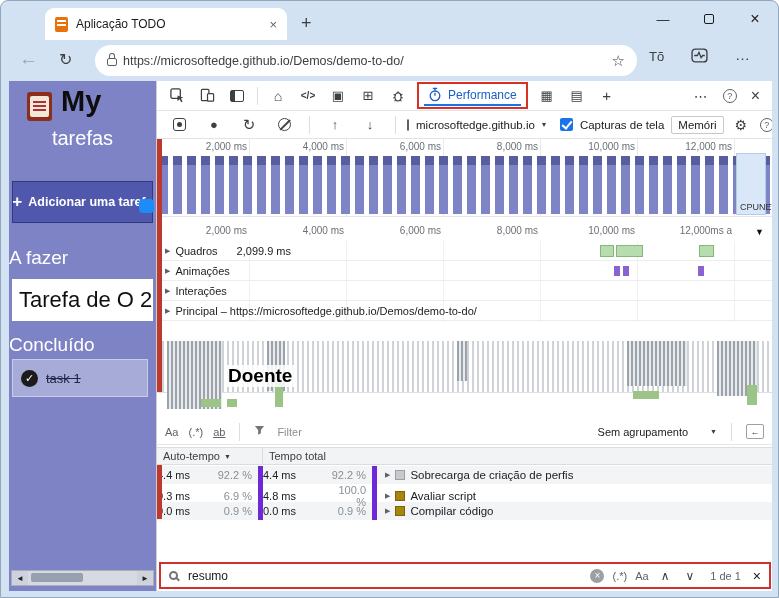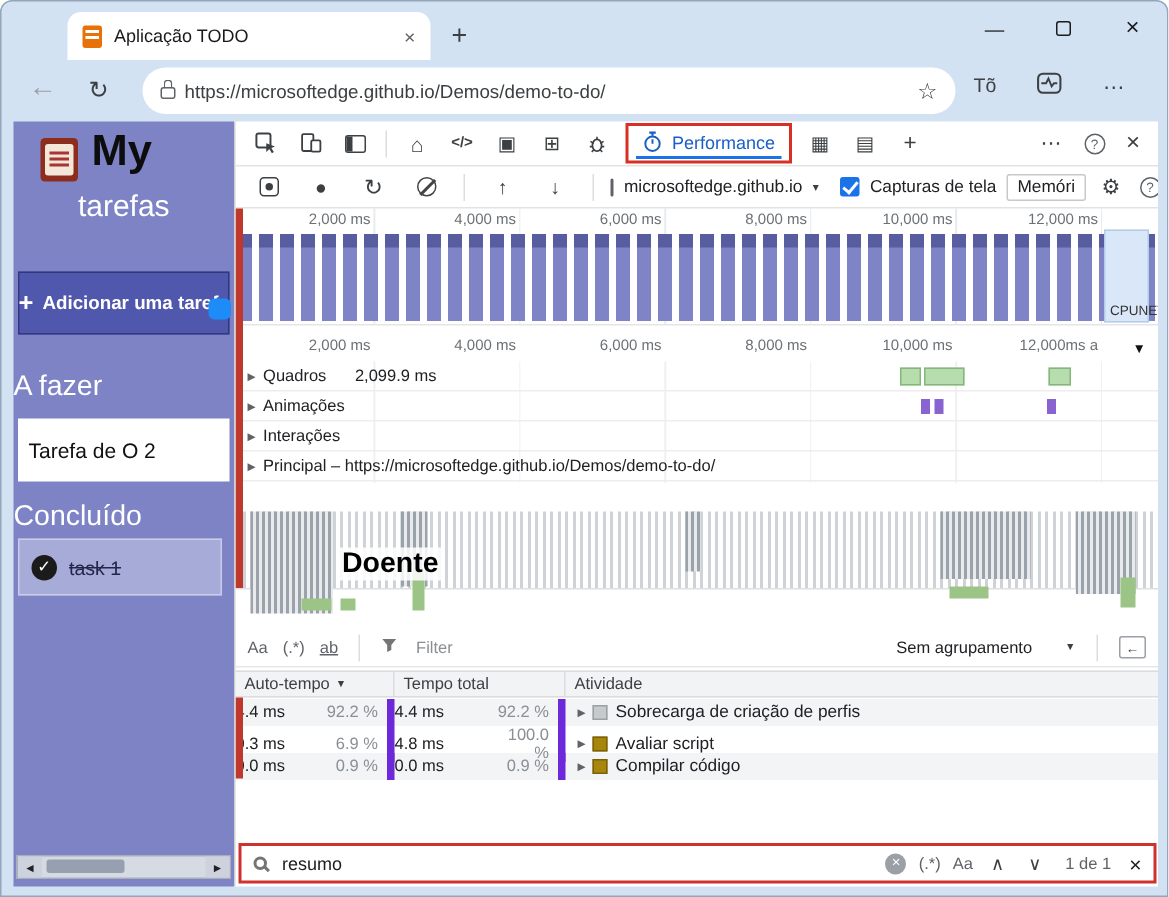--- a/index.html
+++ b/index.html
@@ -32,21 +32,21 @@
   .app-logo{position:absolute;left:18px;top:11px;width:25px;height:29px;background:#8d2d1e;border-radius:3px;}
   .app-logo::before{content:'';position:absolute;left:3px;top:4px;width:19px;height:21px;background:#f3e7d9;border-radius:2px;}
   .app-logo::after{content:'';position:absolute;left:6px;top:9px;width:13px;height:2px;background:#a33;box-shadow:0 4px 0 #a33,0 8px 0 #a33;}
   .t-my{position:absolute;left:52px;top:4px;font-size:29px;font-weight:bold;color:#0d0d0d;}
   .t-tarefas{position:absolute;left:0;top:46px;width:100%;text-align:center;font-size:20px;color:#fff;}
   .add-btn{position:absolute;left:3px;top:100px;width:141px;height:42px;background:#5058ad;border:1px solid #32387f;display:flex;align-items:center;justify-content:center;gap:6px;color:#fff;}
   .add-plus{font-size:17px;font-weight:bold;}
   .add-label{font-size:12.5px;font-weight:bold;white-space:nowrap;}
   .badge{position:absolute;left:130px;top:118px;width:15px;height:14px;background:#1d8cf8;border-radius:4px;}
   .sec-head{position:absolute;left:0;width:100%;text-align:left;color:#fff;font-size:19px;}
-  .todo-card{position:absolute;left:3px;top:198px;width:141px;height:42px;background:#fff;display:flex;align-items:center;padding-left:7px;font-size:14px;color:#101010;white-space:nowrap;overflow:hidden;}
+  .todo-card{position:absolute;left:3px;top:198px;width:141px;height:42px;background:#fff;display:flex;align-items:center;padding-left:7px;font-size:22px;color:#101010;white-space:nowrap;overflow:hidden;}
   .done-card{position:absolute;left:3px;top:278px;width:136px;height:38px;background:rgba(255,255,255,0.32);border:1px solid #c9cce8;display:flex;align-items:center;gap:8px;padding-left:8px;}
   .chk-circle{width:17px;height:17px;border-radius:50%;background:#1b1b1b;color:#fff;font-size:11px;line-height:17px;text-align:center;flex:0 0 auto;}
   .done-label{font-size:13px;color:#23254a;text-decoration:line-through;}
   .hscroll{position:absolute;left:2px;bottom:5px;width:143px;height:16px;background:#d6dae2;border:1px solid #a8aeba;display:flex;align-items:stretch;}
   .hs-btn{width:16px;display:flex;align-items:center;justify-content:center;font-size:8px;color:#222;background:#cdd2dc;}
   .hs-track{flex:1;position:relative;}
   .hs-thumb{position:absolute;left:3px;top:2px;width:48%;height:9px;background:#97a0b0;border-radius:2px;}
 
   
   .devtools{position:absolute;left:155px;top:80px;width:616px;height:510px;background:#fff;border-left:1px solid #cfcfcf;overflow:hidden;color:#3c4043;}
@@ -361,23 +361,20 @@
     </div>
 
     <div class="dt-thead">
       <span class="th">
         <span>Auto-tempo</span>
         <span class="sort">▼</span>
       </span>
       <span class="th">
         <span>Tempo total</span>
       </span>
-      <span class="th">
-        <span>Atividade</span>
-      </span>
     </div>
 
     <div class="dt-tbody">
       <div class="trow">
         <span class="ms">4.4 ms</span>
         <span class="pct">92.2 %</span>
         <span class="ms">4.4 ms</span>
         <span class="pct">92.2 %</span>
         <span class="act">
           <span class="disc">▶</span>

